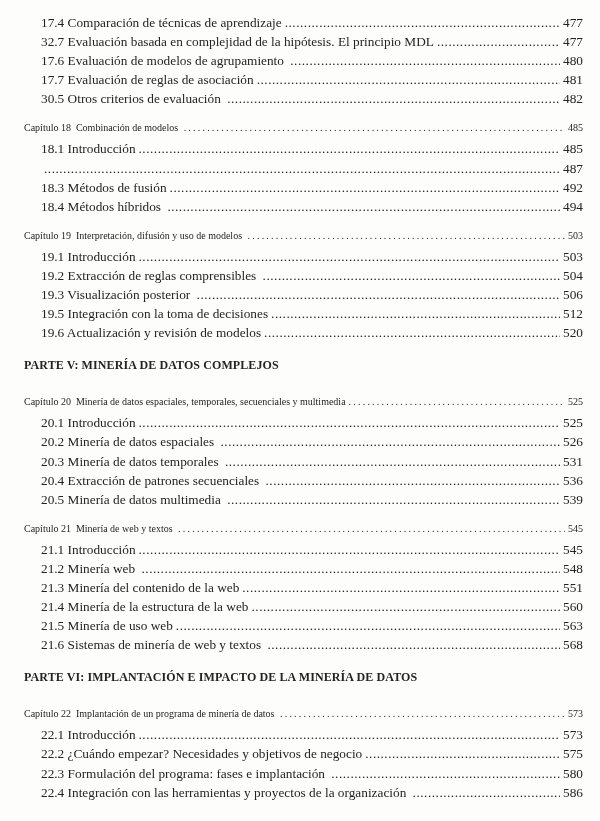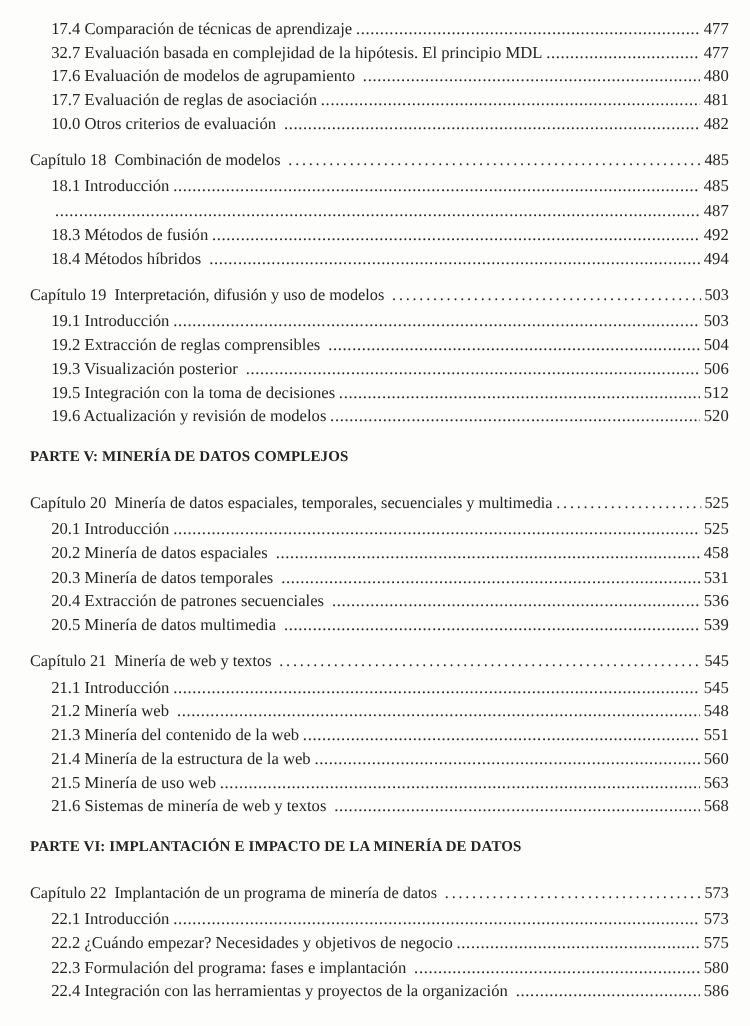--- a/index.html
+++ b/index.html
@@ -13,21 +13,21 @@
   .page { padding: 13px 17px 0 24px; }
 
   .row { display: flex; align-items: baseline; }
 
   .entry {
     margin-left: 17px;
     font-size: 13.3px;
     line-height: 19.1px;
   }
   .chapter {
-    font-size: 13px;
+    font-size: 10px;
     line-height: 22px;
     margin-top: 9px;
     text-align: center;
   }
   .t { white-space: pre; }
   .p { white-space: nowrap; }
 
   .dots {
     flex: 1;
     overflow: hidden;
@@ -69,21 +69,21 @@
     <span class="t">17.6 Evaluación de modelos de agrupamiento </span>
     <span class="dots"></span>
     <span class="p">480</span>
   </div>
   <div class="row entry">
     <span class="t">17.7 Evaluación de reglas de asociación</span>
     <span class="dots"></span>
     <span class="p">481</span>
   </div>
   <div class="row entry">
-    <span class="t">10.0 Otros criterios de evaluación </span>
+    <span class="t">30.5 Otros criterios de evaluación </span>
     <span class="dots"></span>
     <span class="p">482</span>
   </div>
 
   <div class="row chapter">
     <span class="t">Capítulo 18  Combinación de modelos </span>
     <span class="dots"></span>
     <span class="p">485</span>
   </div>
   <div class="row entry">
@@ -145,21 +145,21 @@
     <span class="p">525</span>
   </div>
   <div class="row entry">
     <span class="t">20.1 Introducción</span>
     <span class="dots"></span>
     <span class="p">525</span>
   </div>
   <div class="row entry">
     <span class="t">20.2 Minería de datos espaciales </span>
     <span class="dots"></span>
-    <span class="p">458</span>
+    <span class="p">526</span>
   </div>
   <div class="row entry">
     <span class="t">20.3 Minería de datos temporales </span>
     <span class="dots"></span>
     <span class="p">531</span>
   </div>
   <div class="row entry">
     <span class="t">20.4 Extracción de patrones secuenciales </span>
     <span class="dots"></span>
     <span class="p">536</span>

